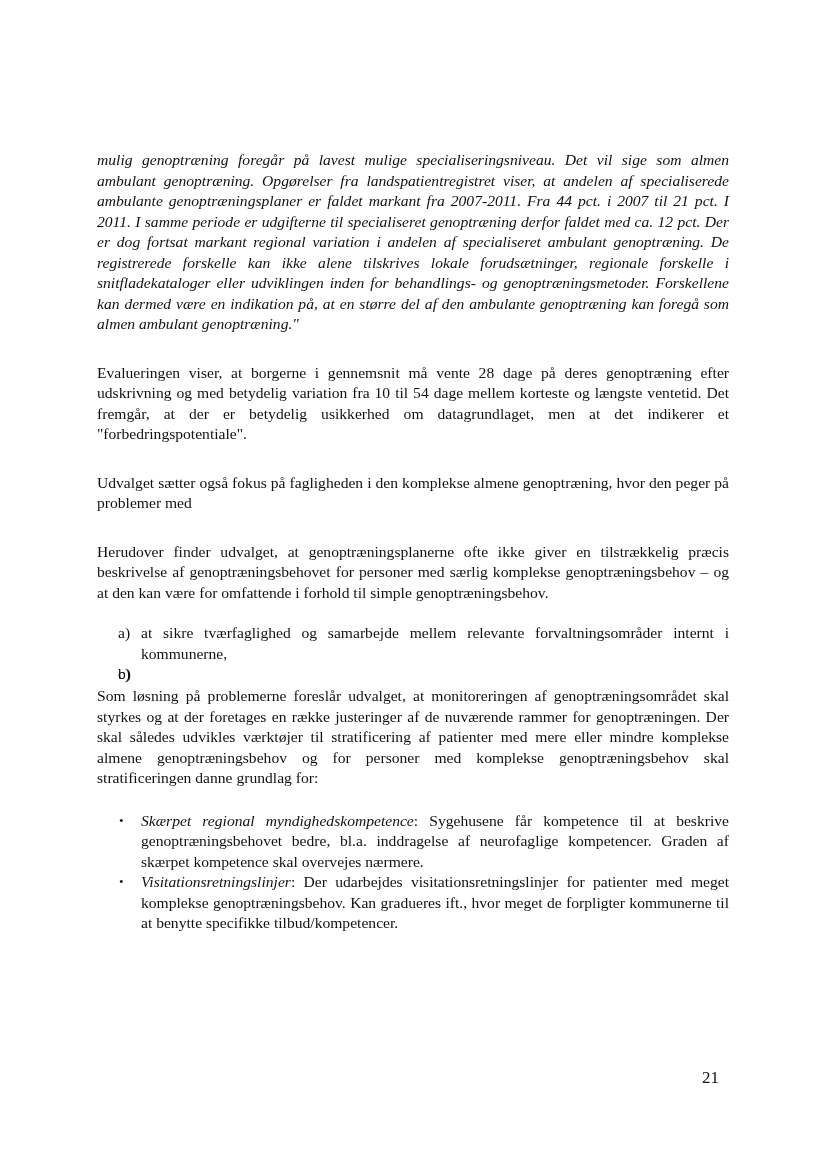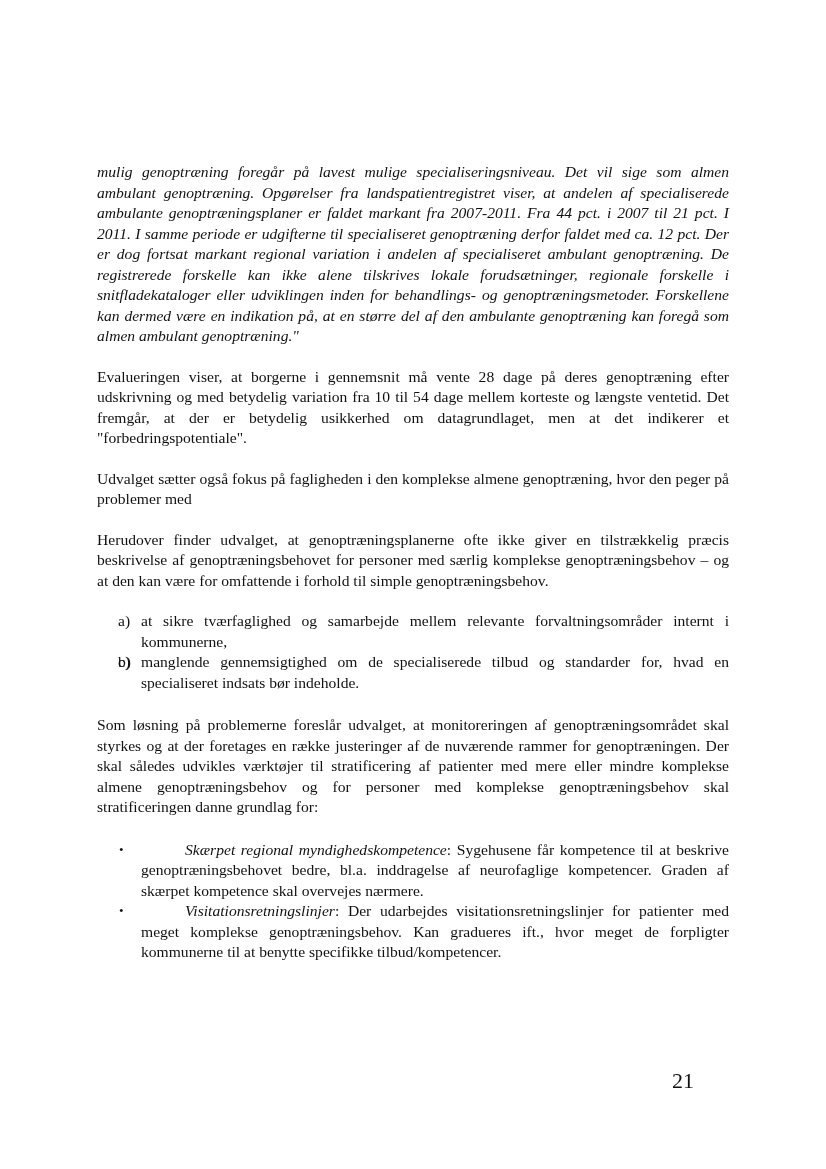--- a/index.html
+++ b/index.html
@@ -1,31 +1,31 @@
 <!DOCTYPE html>
 <html><head>
 <meta charset="utf-8">
 <style>
   html, body { margin: 0; padding: 0; }
   body {
     width: 826px; height: 1169px; background: #ffffff; position: relative; overflow: hidden;
     font-family: "Liberation Serif", "DejaVu Serif", serif; color: #111111;
   }
-  .page { position: absolute; left: 97px; top: 162px; width: 632px; }
+  .page { position: absolute; left: 97px; top: 150px; width: 632px; }
   p { margin: 0; font-size: 15.6px; line-height: 20.5px; text-align: justify; }
   .quote { font-style: italic; }
-  .para { margin-top: 20px; }
+  .para { margin-top: 28px; }
   .list { margin: 20px 0 0 0; padding: 0; list-style: none; }
   .list li { position: relative; padding-left: 44px; font-size: 15.6px; line-height: 20.5px; text-align: justify; }
   .list li .marker { position: absolute; left: 21px; top: 0; }
   .bullets { margin: 20px 0 0 0; padding: 0; list-style: none; }
   .bullets li { position: relative; padding-left: 44px; font-size: 15.6px; line-height: 20.5px; text-align: justify; }
   .bullets li .marker { position: absolute; left: 22px; top: 0; font-size: 13px; }
-  .bullets li .term { font-style: italic; margin-left: 44px; }
-  .page-number { position: absolute; left: 672px; top: 1068px; font-size: 22px; }
+  .bullets li .term { font-style: italic; }
+  .page-number { position: absolute; left: 702px; top: 1068px; font-size: 17px; }
 </style>
 </head>
 <body>
 
 <div class="page">
   <p class="quote">mulig genoptræning foregår på lavest mulige specialiseringsniveau. Det vil sige som almen ambulant genoptræning. Opgørelser fra landspatientregistret viser, at andelen af specialiserede ambulante genoptræningsplaner er faldet markant fra 2007-2011. Fra 44 pct. i 2007 til 21 pct. I 2011. I samme periode er udgifterne til specialiseret genoptræning derfor faldet med ca. 12 pct. Der er dog fortsat markant regional variation i andelen af specialiseret ambulant genoptræning. De registrerede forskelle kan ikke alene tilskrives lokale forudsætninger, regionale forskelle i snitfladekataloger eller udviklingen inden for behandlings- og genoptræningsmetoder. Forskellene kan dermed være en indikation på, at en større del af den ambulante genoptræning kan foregå som almen ambulant genoptræning."</p>
 
   <p class="para">Evalueringen viser, at borgerne i gennemsnit må vente 28 dage på deres genoptræning efter udskrivning og med betydelig variation fra 10 til 54 dage mellem korteste og længste ventetid. Det fremgår, at der er betydelig usikkerhed om datagrundlaget, men at det indikerer et "forbedringspotentiale".</p>
   <p class="para">Udvalget sætter også fokus på fagligheden i den komplekse almene genoptræning, hvor den peger på problemer med</p>
   <p class="para">Herudover finder udvalget, at genoptræningsplanerne ofte ikke giver en tilstrækkelig præcis beskrivelse af genoptræningsbehovet for personer med særlig komplekse genoptræningsbehov – og at den kan være for omfattende i forhold til simple genoptræningsbehov.</p>
@@ -33,21 +33,20 @@
   <ul class="list">
     <li>
       <span class="marker">a)</span>
       <span>at sikre tværfaglighed og samarbejde mellem relevante forvaltningsområder internt i kommunerne,</span>
     </li>
     <li>
       <span class="marker">b)</span>
     </li>
     <li>
       <span class="marker">c)</span>
-      <span>manglende gennemsigtighed om de specialiserede tilbud og standarder for, hvad en specialiseret indsats bør indeholde.</span>
     </li>
   </ul>
 
   <p class="para" style="margin-top:22px;">Som løsning på problemerne foreslår udvalget, at monitoreringen af genoptræningsområdet skal styrkes og at der foretages en række justeringer af de nuværende rammer for genoptræningen. Der skal således udvikles værktøjer til stratificering af patienter med mere eller mindre komplekse almene genoptræningsbehov og for personer med komplekse genoptræningsbehov skal stratificeringen danne grundlag for:</p>
 
   <ul class="bullets" style="margin-top:22px;">
     <li>
       <span class="marker">•</span>
       <span class="term">Skærpet regional myndighedskompetence</span><span>: Sygehusene får kompetence til at beskrive genoptræningsbehovet bedre, bl.a. inddragelse af neurofaglige kompetencer. Graden af skærpet kompetence skal overvejes nærmere.</span>
     </li>

